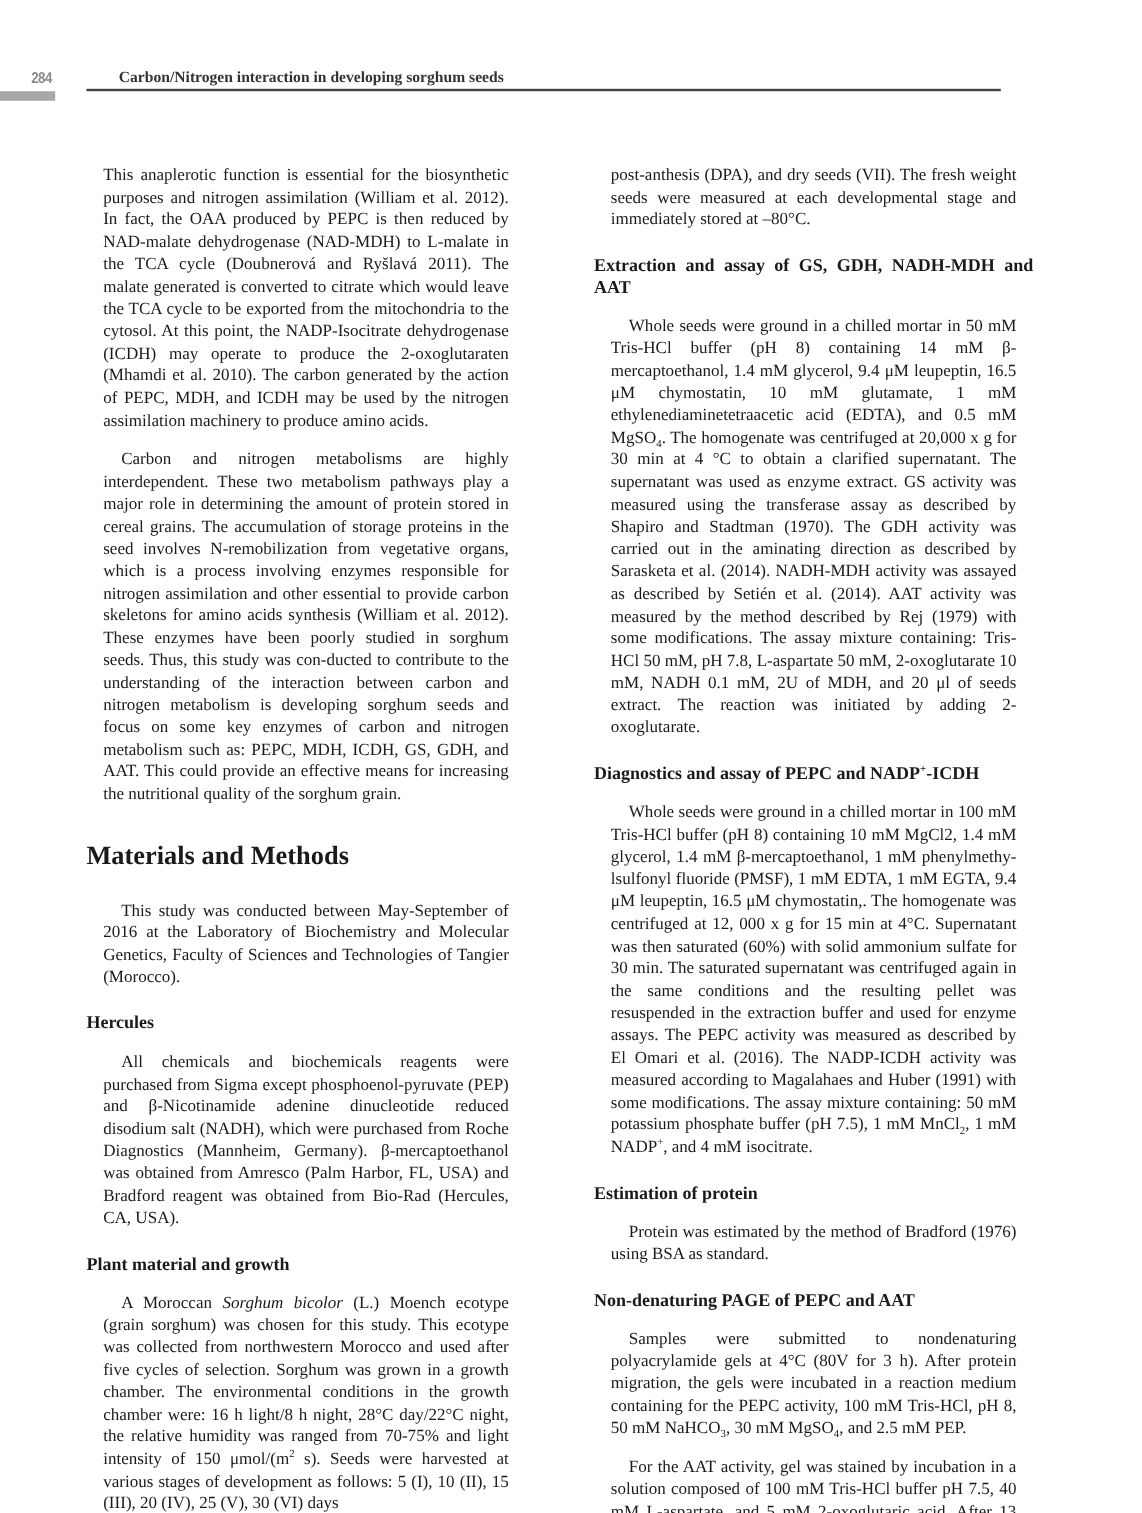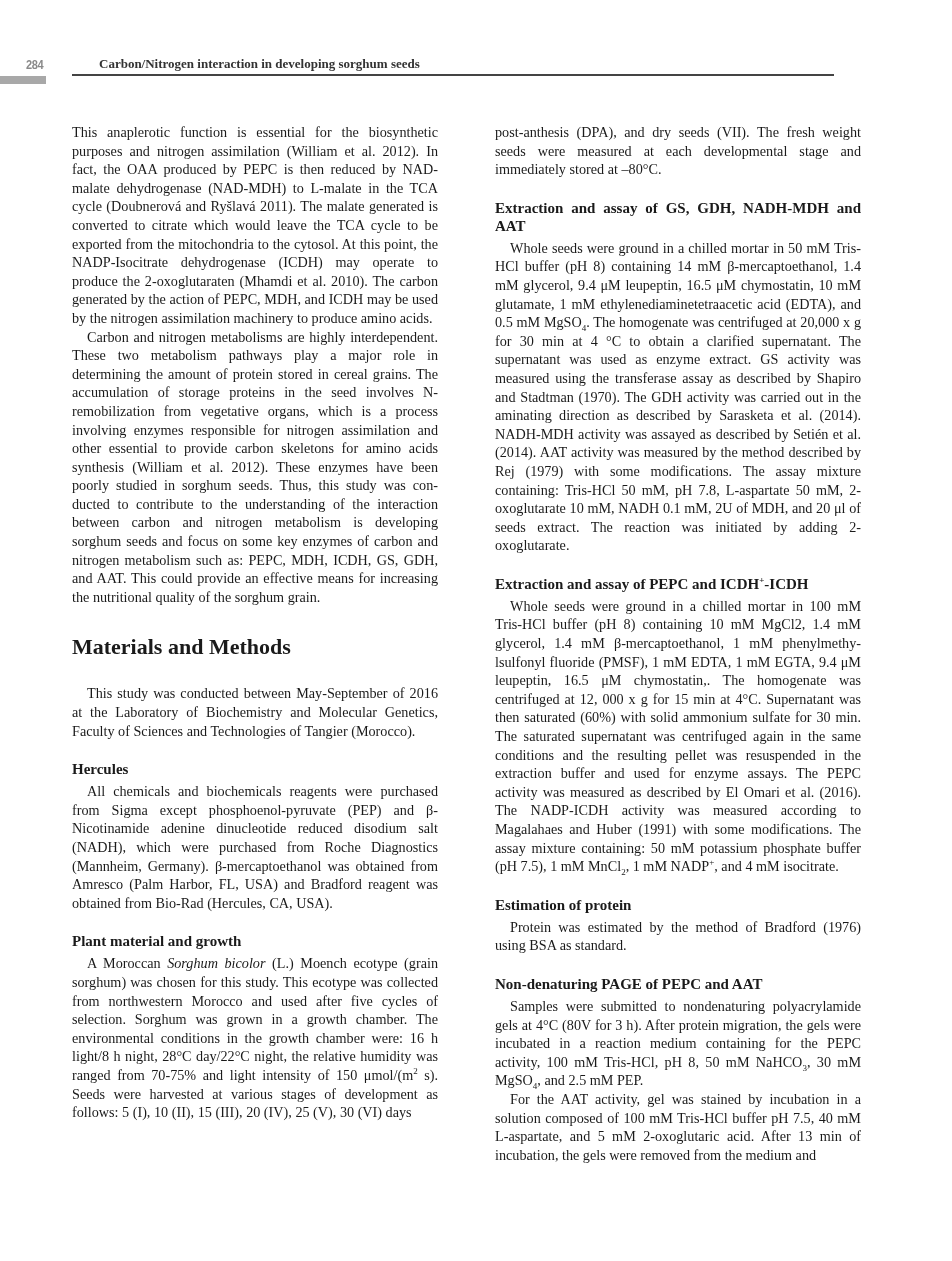--- a/index.html
+++ b/index.html
@@ -6,21 +6,21 @@
   body { width: 952px; height: 1261px; position: relative; overflow: hidden;
          font-family: "Liberation Serif", serif; color: #1a1a1a; }
   .pageno { position: absolute; left: 26px; top: 57px; font-family: "Liberation Sans", sans-serif;
             font-size: 13px; color: #8a8a8a; font-weight: bold; letter-spacing: -0.5px; transform: scaleX(0.85); transform-origin: left; }
   .pagebar { position: absolute; left: 0; top: 76px; width: 46px; height: 8px; background: #a8a8a8; }
   .runhead { position: absolute; left: 74px; top: 56px; font-size: 13px; color: #333; font-weight: bold; margin-left: 25px; }
   .headrule { position: absolute; left: 72px; top: 74px; width: 762px; height: 2px; background: #444; }
   .col { position: absolute; top: 123px; width: 366px; font-size: 14.2px; line-height: 18.6px; text-align: justify; }
   .col.left { left: 72px; }
   .col.right { left: 495px; }
-  p { margin: 0; text-indent: 0; }
+  p { margin: 14px; text-indent: 0; }
   p.ind { text-indent: 15px; }
   h2 { font-size: 22px; font-weight: bold; margin: 28px 0 24px 0; line-height: 26px; }
   h3 { font-size: 15px; font-weight: bold; margin: 20px 0 4px 0; line-height: 18px; }
   .sup { font-size: 9px; vertical-align: super; line-height: 0; }
   .sub { font-size: 9px; vertical-align: sub; line-height: 0; }
   i { font-style: italic; }
 </style>
 </head>
 <body>
 
@@ -42,21 +42,21 @@
   <h3>Plant material and growth</h3>
   <p class="ind"><span>A Moroccan </span><i>Sorghum bicolor</i><span> (L.) Moench ecotype (grain sorghum) was chosen for this study. This ecotype was collected from northwestern Morocco and used after five cycles of selection. Sorghum was grown in a growth chamber. The environmental conditions in the growth chamber were: 16 h light/8 h night, 28°C day/22°C night, the relative humidity was ranged from 70-75% and light intensity of 150 μmol/(m</span><span class="sup">2</span><span> s). Seeds were harvested at various stages of development as follows: 5 (I), 10 (II), 15 (III), 20 (IV), 25 (V), 30 (VI) days</span></p>
 </div>
 
 <div class="col right">
   <p>post-anthesis (DPA), and dry seeds (VII). The fresh weight seeds were measured at each developmental stage and immediately stored at –80°C.</p>
 
   <h3>Extraction and assay of GS, GDH, NADH-MDH and AAT</h3>
   <p class="ind"><span>Whole seeds were ground in a chilled mortar in 50 mM Tris-HCl buffer (pH 8) containing 14 mM β-mercaptoethanol, 1.4 mM glycerol, 9.4 μM leupeptin, 16.5 μM chymostatin, 10 mM glutamate, 1 mM ethylenediaminetetraacetic acid (EDTA), and 0.5 mM MgSO</span><span class="sub">4</span><span>. The homogenate was centrifuged at 20,000 x g for 30 min at 4 °C to obtain a clarified supernatant. The supernatant was used as enzyme extract. GS activity was measured using the transferase assay as described by Shapiro and Stadtman (1970). The GDH activity was carried out in the aminating direction as described by Sarasketa et al. (2014). NADH-MDH activity was assayed as described by Setién et al. (2014). AAT activity was measured by the method described by Rej (1979) with some modifications. The assay mixture containing: Tris-HCl 50 mM, pH 7.8, L-aspartate 50 mM, 2-oxoglutarate 10 mM, NADH 0.1 mM, 2U of MDH, and 20 μl of seeds extract. The reaction was initiated by adding 2-oxoglutarate.</span></p>
 
-  <h3><span>Extraction and assay of PEPC and ICDH</span><span class="sup">+</span><span>-ICDH</span></h3>
+  <h3><span>Diagnostics and assay of PEPC and NADP</span><span class="sup">+</span><span>-ICDH</span></h3>
   <p class="ind"><span>Whole seeds were ground in a chilled mortar in 100 mM Tris-HCl buffer (pH 8) containing 10 mM MgCl2, 1.4 mM glycerol, 1.4 mM β-mercaptoethanol, 1 mM phenylmethy-lsulfonyl fluoride (PMSF), 1 mM EDTA, 1 mM EGTA, 9.4 μM leupeptin, 16.5 μM chymostatin,. The homogenate was centrifuged at 12, 000 x g for 15 min at 4°C. Supernatant was then saturated (60%) with solid ammonium sulfate for 30 min. The saturated supernatant was centrifuged again in the same conditions and the resulting pellet was resuspended in the extraction buffer and used for enzyme assays. The PEPC activity was measured as described by El Omari et al. (2016). The NADP-ICDH activity was measured according to Magalahaes and Huber (1991) with some modifications. The assay mixture containing: 50 mM potassium phosphate buffer (pH 7.5), 1 mM MnCl</span><span class="sub">2</span><span>, 1 mM NADP</span><span class="sup">+</span><span>, and 4 mM isocitrate.</span></p>
 
   <h3>Estimation of protein</h3>
   <p class="ind">Protein was estimated by the method of Bradford (1976) using BSA as standard.</p>
 
   <h3>Non-denaturing PAGE of PEPC and AAT</h3>
   <p class="ind"><span>Samples were submitted to nondenaturing polyacrylamide gels at 4°C (80V for 3 h). After protein migration, the gels were incubated in a reaction medium containing for the PEPC activity, 100 mM Tris-HCl, pH 8, 50 mM NaHCO</span><span class="sub">3</span><span>, 30 mM MgSO</span><span class="sub">4</span><span>, and 2.5 mM PEP.</span></p>
   <p class="ind">For the AAT activity, gel was stained by incubation in a solution composed of 100 mM Tris-HCl buffer pH 7.5, 40 mM L-aspartate, and 5 mM 2-oxoglutaric acid. After 13 min of incubation, the gels were removed from the medium and</p>
 </div>
 

